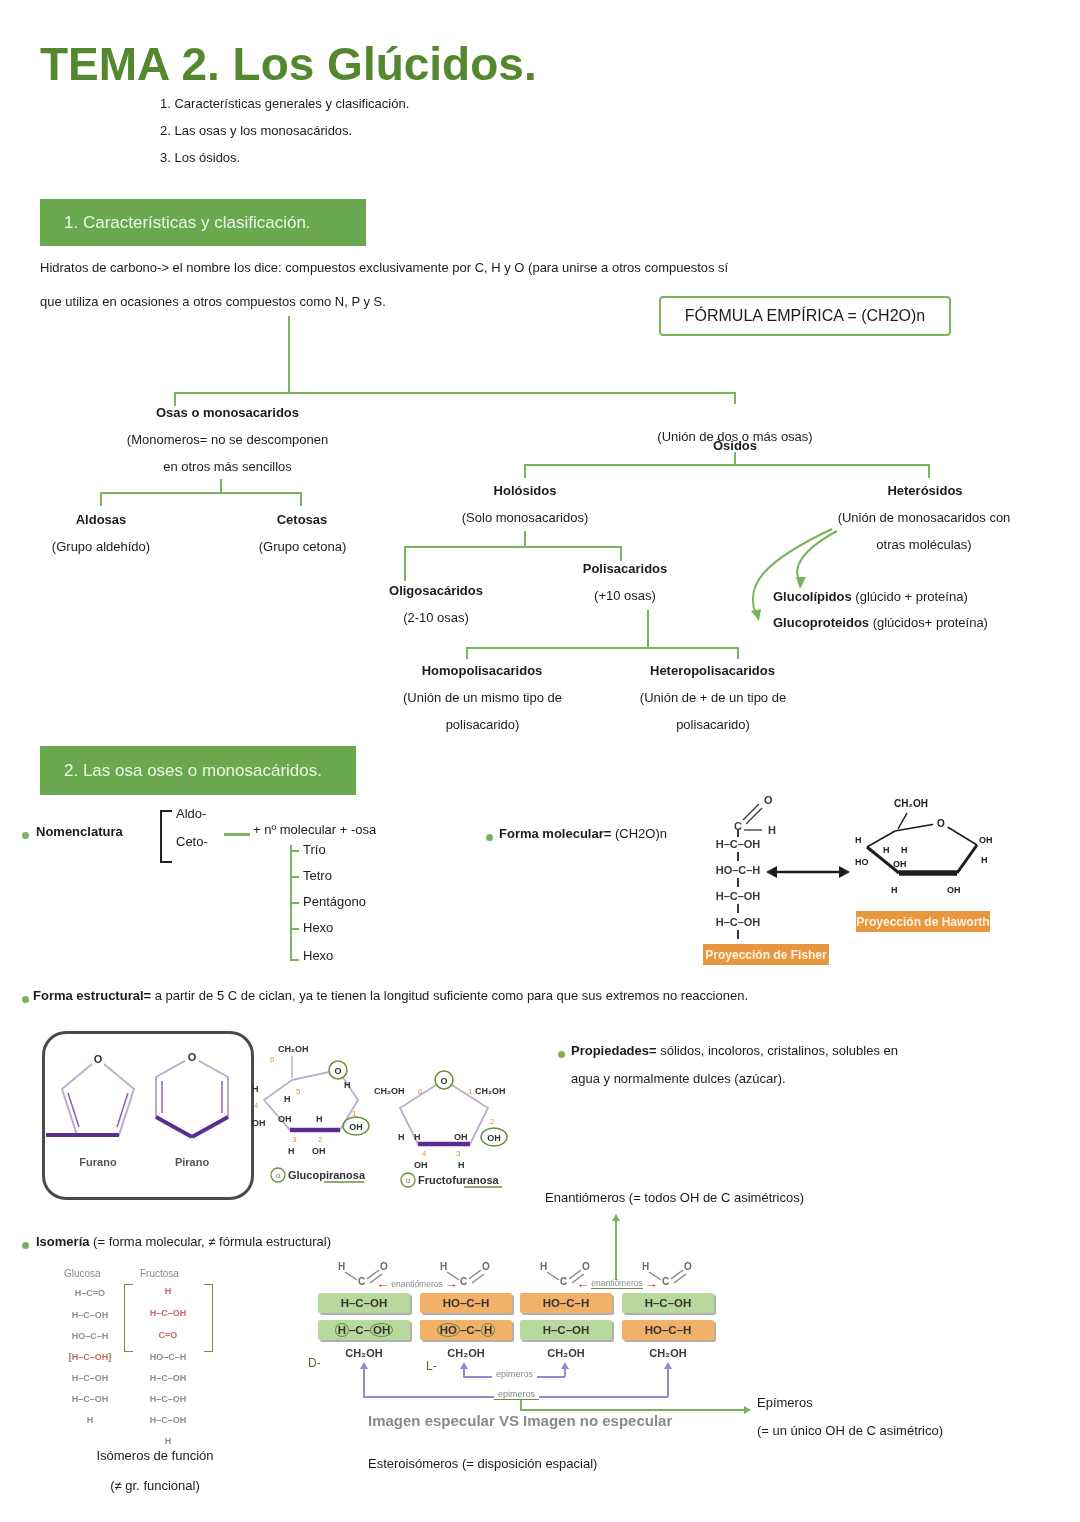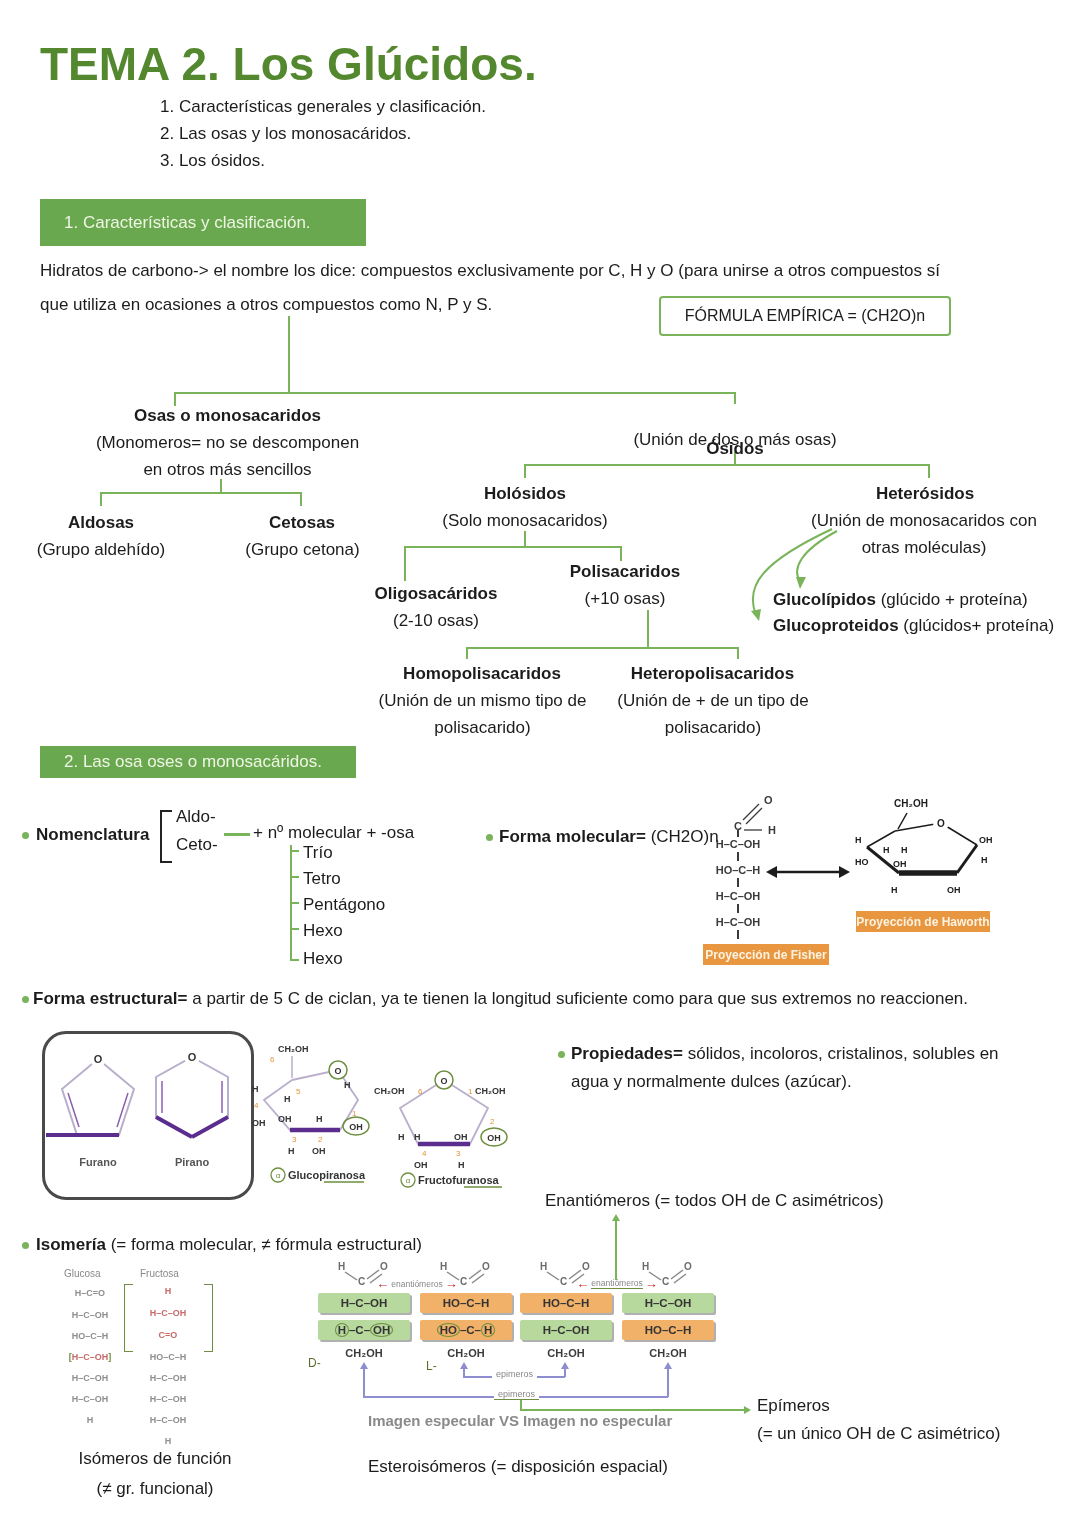--- a/index.html
+++ b/index.html
@@ -1,19 +1,19 @@
 <!DOCTYPE html>
 <html><head>
 <meta charset="utf-8">
 <style>
   html,body{margin:0;padding:0;background:#ffffff;}
   .page{position:relative;width:1080px;height:1522px;background:#fff;
         font-family:"Liberation Sans",sans-serif;color:#1c1c1c;overflow:hidden;}
   .abs{position:absolute;}
-  .t{position:absolute;font-size:17px;line-height:1.25;white-space:nowrap;}
+  .t{position:absolute;font-size:13px;line-height:1.25;white-space:nowrap;}
   .b{font-weight:bold;}
   .ctr{text-align:center;}
   .grn{color:#54882e;}
   .ln{position:absolute;background:#79b45a;}
   .blt{position:absolute;width:7px;height:7px;border-radius:50%;background:#79b45a;}
   .banner{position:absolute;background:#6aa84f;color:#eef6e4;font-size:17px;
           display:flex;align-items:center;padding-left:24px;box-sizing:border-box;}
   .fbox{position:absolute;border:2px solid #79b45a;border-radius:4px;
         display:flex;align-items:center;justify-content:center;font-size:16px;}
   .olabel{position:absolute;background:#e8963f;color:#fdf3e2;font-size:12px;font-weight:bold;
@@ -103,21 +103,21 @@
   <div class="t ctr" style="left:582px;top:690px;width:262px;">(Unión de + de un tipo de</div>
   <div class="t ctr" style="left:582px;top:717px;width:262px;">polisacarido)</div>
 
   <svg class="abs" style="left:742px;top:523px;" width="112" height="110">
     <path d="M95,8 C58,28 50,46 58,58" fill="none" stroke="#79b45a" stroke-width="2"></path>
     <polygon points="54,54 64,54 58,66" fill="#79b45a"></polygon>
     <path d="M90,6 C22,38 2,62 14,92" fill="none" stroke="#79b45a" stroke-width="2"></path>
     <polygon points="9,88 19,86 17,98" fill="#79b45a"></polygon>
   </svg>
 
-  <div class="banner" style="left:40px;top:746px;width:316px;height:32px;">2. Las osa oses o monosacáridos.</div>
+  <div class="banner" style="left:40px;top:746px;width:316px;height:49px;">2. Las osa oses o monosacáridos.</div>
 
   <div class="blt" style="left:22px;top:832px;"></div>
   <div class="t b" style="left:36px;top:824px;">Nomenclatura</div>
   <div class="abs" style="left:160px;top:810px;width:10px;height:49px;border-left:2.5px solid #222;border-top:2.5px solid #222;border-bottom:2.5px solid #222;"></div>
   <div class="t" style="left:176px;top:806px;">Aldo-</div>
   <div class="t" style="left:176px;top:834px;">Ceto-</div>
   <div class="ln" style="left:224px;top:833px;width:26px;height:2.5px;"></div>
   <div class="t" style="left:253px;top:822px;">+ nº molecular + -osa</div>
   <div class="ln" style="left:290px;top:845px;width:2px;height:116px;"></div>
   <div class="ln" style="left:290px;top:850px;width:9px;height:2px;"></div>

